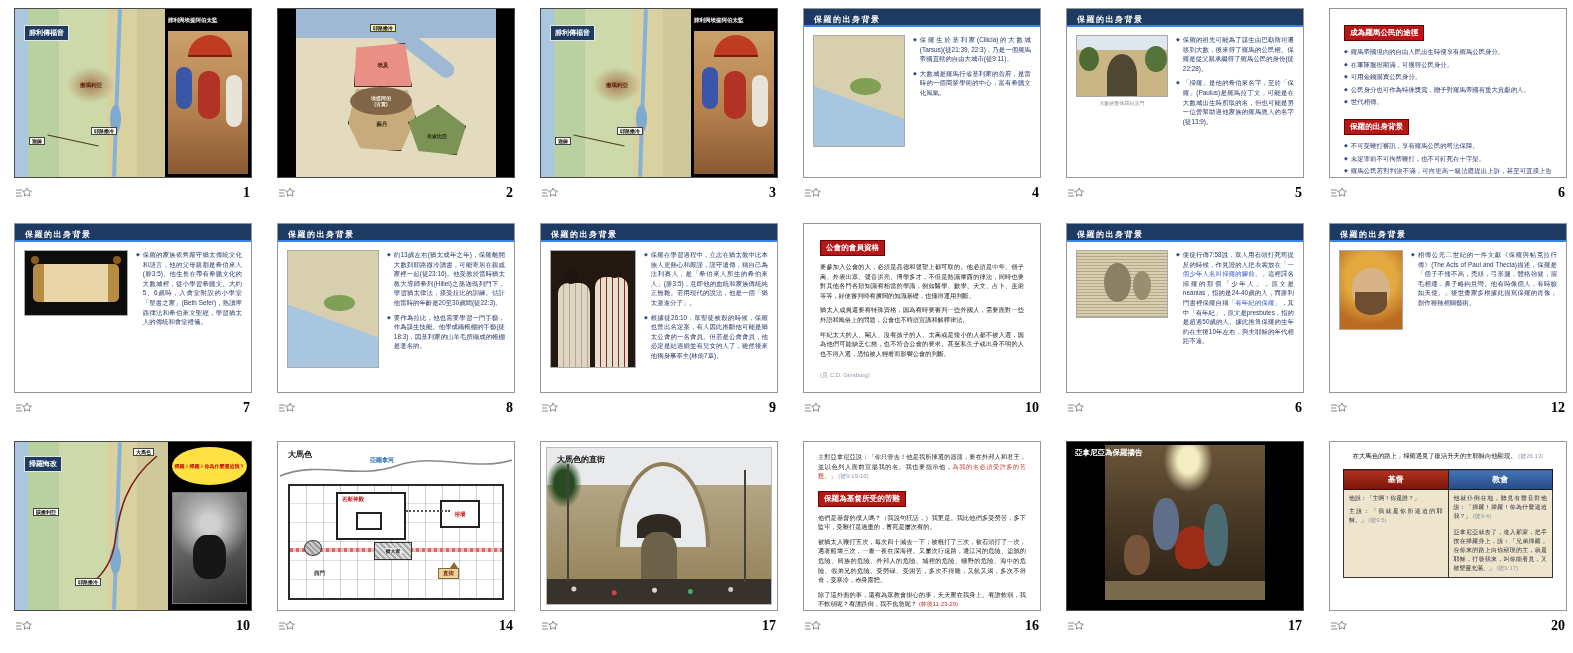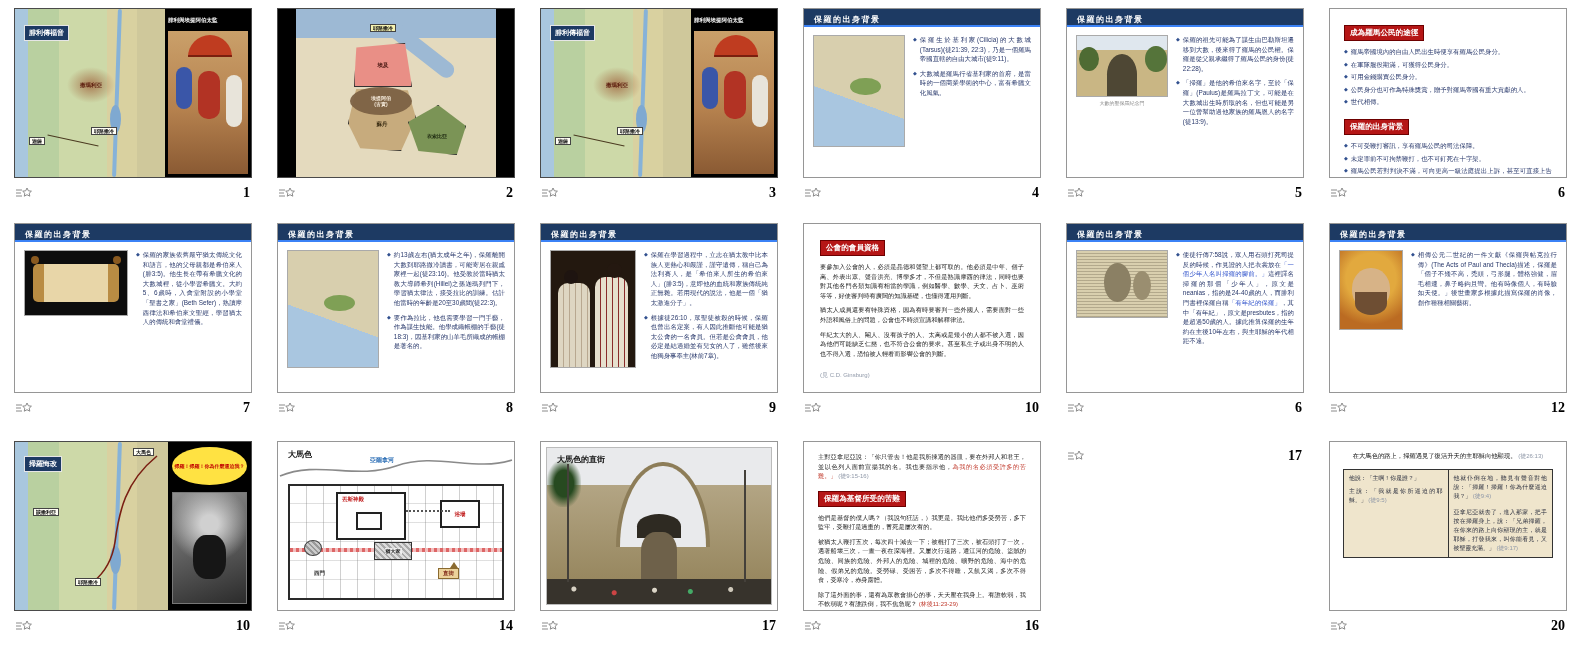--- a/index.html
+++ b/index.html
@@ -602,20 +602,30 @@
             <line x1="0" y1="9" x2="6" y2="9"></line>
           </g>
           <path d="M11 1l1.4 2.8 3 .4-2.2 2 .6 3-2.8-1.5-2.7 1.5.5-3-2.1-2 3-.4z" fill="none" stroke="#8a8a8a"></path>
         </svg>
       </span>
     <span class="num">16</span>
   </div>
 </div>
 
 <div class="cell" style="left:1066px;top:441px">
+  <div class="thumb dark">
+    <div style="position:absolute;left:38px;right:38px;top:3px;bottom:10px;background:radial-gradient(ellipse 34px 44px at 52% 10%,#f5edc2 0 30%,rgba(245,237,194,0) 72%),linear-gradient(180deg,#6a5538 0%,#4a3a26 45%,#2a2014 100%)">
+      <div style="position:absolute;left:0;right:0;bottom:0;height:12%;background:#7a6a4c"></div>
+      <div class="blob" style="left:44%;top:52%;width:22%;height:28%;background:#9c2b18;border-radius:50% 50% 40% 40%"></div>
+      <div class="blob" style="left:30%;top:34%;width:16%;height:34%;background:#5f6f8a;border-radius:45%"></div>
+      <div class="blob" style="left:62%;top:38%;width:15%;height:40%;background:#4a6b72;border-radius:45%"></div>
+      <div class="blob" style="left:12%;top:58%;width:16%;height:26%;background:#77543a;border-radius:45%"></div>
+    </div>
+    <span style="position:absolute;left:8px;top:6px;color:#fff;font-size:7.5px;font-weight:bold">亞拿尼亞為保羅禱告</span>
+  </div>
   <div class="meta">
     <span class="anim">
         <svg width="16" height="13" viewBox="0 0 16 13">
           <g stroke="#8a8a8a" stroke-width="1">
             <line x1="0" y1="3" x2="6" y2="3"></line>
             <line x1="0" y1="6" x2="5" y2="6"></line>
             <line x1="0" y1="9" x2="6" y2="9"></line>
           </g>
           <path d="M11 1l1.4 2.8 3 .4-2.2 2 .6 3-2.8-1.5-2.7 1.5.5-3-2.1-2 3-.4z" fill="none" stroke="#8a8a8a"></path>
         </svg>
@@ -623,20 +633,24 @@
     <span class="num">17</span>
   </div>
 </div>
 
 <div class="cell" style="left:1329px;top:441px">
   <div class="thumb">
     <div style="padding:10px 12px 0 12px">
       <div style="text-align:center;font-size:6.3px;color:#111"><span>在大馬色的路上，掃羅遇見了復活升天的主耶穌向他顯現。</span> <span class="cite">(徒26:13)</span></div>
       <table class="t18">
         <tbody>
+            <tr>
+          <th class="th-red">基督</th>
+          <th class="th-blue">教會</th>
+        </tr>
         <tr>
           <td>
             <div>他說：「主啊！你是誰？」</div>
             <div style="margin-top:4px"><span>主說：「我就是你所逼迫的耶穌。」</span> <span class="cite">(徒9:5)</span></div>
           </td>
           <td>
             <div><span>他就仆倒在地，聽見有聲音對他說：「掃羅！掃羅！你為什麼逼迫我？」</span> <span class="cite">(徒9:4)</span></div>
             <div style="margin-top:6px"><span>亞拿尼亞就去了，進入那家，把手按在掃羅身上，說：「兄弟掃羅，在你來的路上向你顯現的主，就是耶穌，打發我來，叫你能看見，又被聖靈充滿。」</span> <span class="cite">(徒9:17)</span></div>
           </td>
         </tr>

